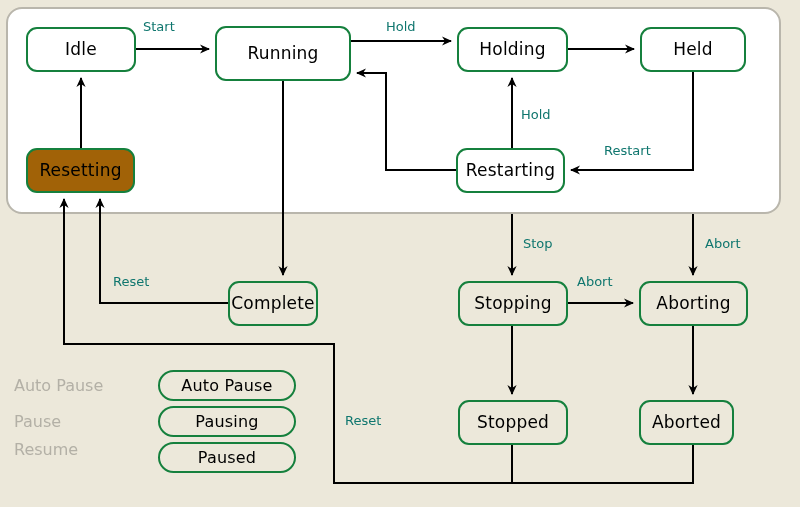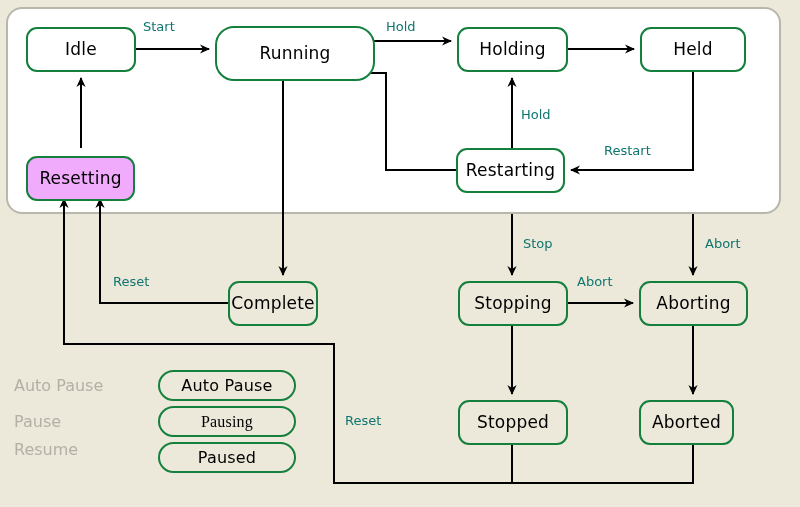--- a/index.html
+++ b/index.html
@@ -19,21 +19,21 @@
     border:2px solid #15803d;
     display:flex;align-items:center;justify-content:center;
     font-size:17px;color:#000;
     background:#ffffff;
     border-radius:11px;
     line-height:1;
     white-space:nowrap;
     letter-spacing:.2px;
   }
   .node.beige{background:#ece8da;}
-  .node.green{background:#f0abfc;margin-top:8px;}
+  .node.green{background:#a16207;}
   .node.pill{border-radius:999px;font-size:16px;}
 
   .elabel{
     position:absolute;
     color:#0f766e;
     font-size:13px;
     white-space:nowrap;
     line-height:1;
   }
   .slabel{
@@ -99,21 +99,21 @@
     <g stroke="#000" stroke-width="2" fill="none">
 
       <path d="M512,445 L512,483"></path>
     </g>
   </svg>
 
   <div class="node" style="left:26px;top:27px;width:110px;height:45px;">
     <span>Idle</span>
   </div>
 
-  <div class="node" style="left:215px;top:26px;width:160px;height:55px;border-radius:19px;">
+  <div class="node" style="left:215px;top:26px;width:136px;height:55px;">
     <span>Running</span>
   </div>
 
   <div class="node" style="left:457px;top:27px;width:111px;height:45px;">
     <span>Holding</span>
   </div>
 
   <div class="node" style="left:640px;top:27px;width:106px;height:45px;">
     <span>Held</span>
   </div>
@@ -143,21 +143,21 @@
   </div>
 
   <div class="node beige" style="left:639px;top:400px;width:95px;height:45px;">
     <span>Aborted</span>
   </div>
 
   <div class="node beige pill" style="left:158px;top:370px;width:138px;height:31px;">
     <span>Auto Pause</span>
   </div>
 
-  <div class="node beige pill" style="left:158px;top:406px;width:138px;height:31px;font-family:Liberation Serif, serif;">
+  <div class="node beige pill" style="left:158px;top:406px;width:138px;height:31px;">
     <span>Pausing</span>
   </div>
 
   <div class="node beige pill" style="left:158px;top:442px;width:138px;height:31px;">
     <span>Paused</span>
   </div>
 
   <div class="elabel" style="left:143px;top:20px;">Start</div>
   <div class="elabel" style="left:386px;top:20px;">Hold</div>
   <div class="elabel" style="left:521px;top:108px;">Hold</div>

